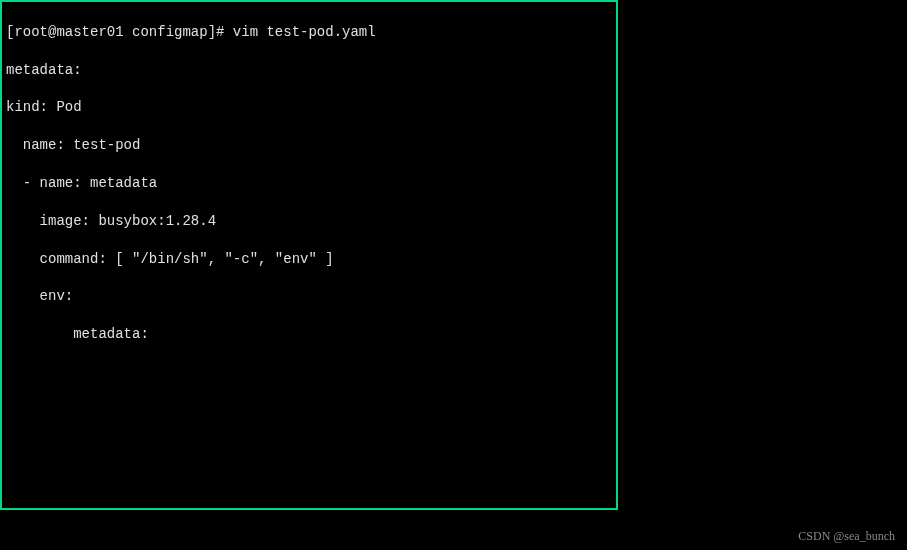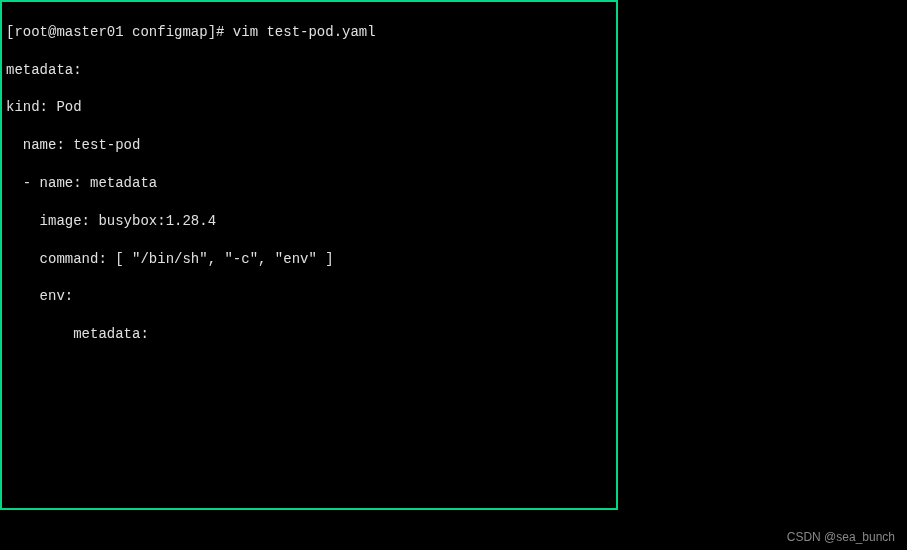--- a/index.html
+++ b/index.html
@@ -26,21 +26,21 @@
     padding: 2px 4px;
     line-height: 1.35;
     white-space: pre;
   }
   .line { display: block; }
   .watermark {
     position: absolute;
     right: 12px;
     bottom: 6px;
     color: #888;
-    font-family: Liberation Sans, sans-serif;
+    font-family: Liberation Serif, serif;
     font-size: 12px;
   }
 </style>
 </head>
 <body>
 
 <div class="terminal-box">
 <div class="terminal">
 <span class="line"><span>[root@master01 configmap]# </span><span>vim test-pod.yaml</span></span>
 <span class="line">metadata:</span>

